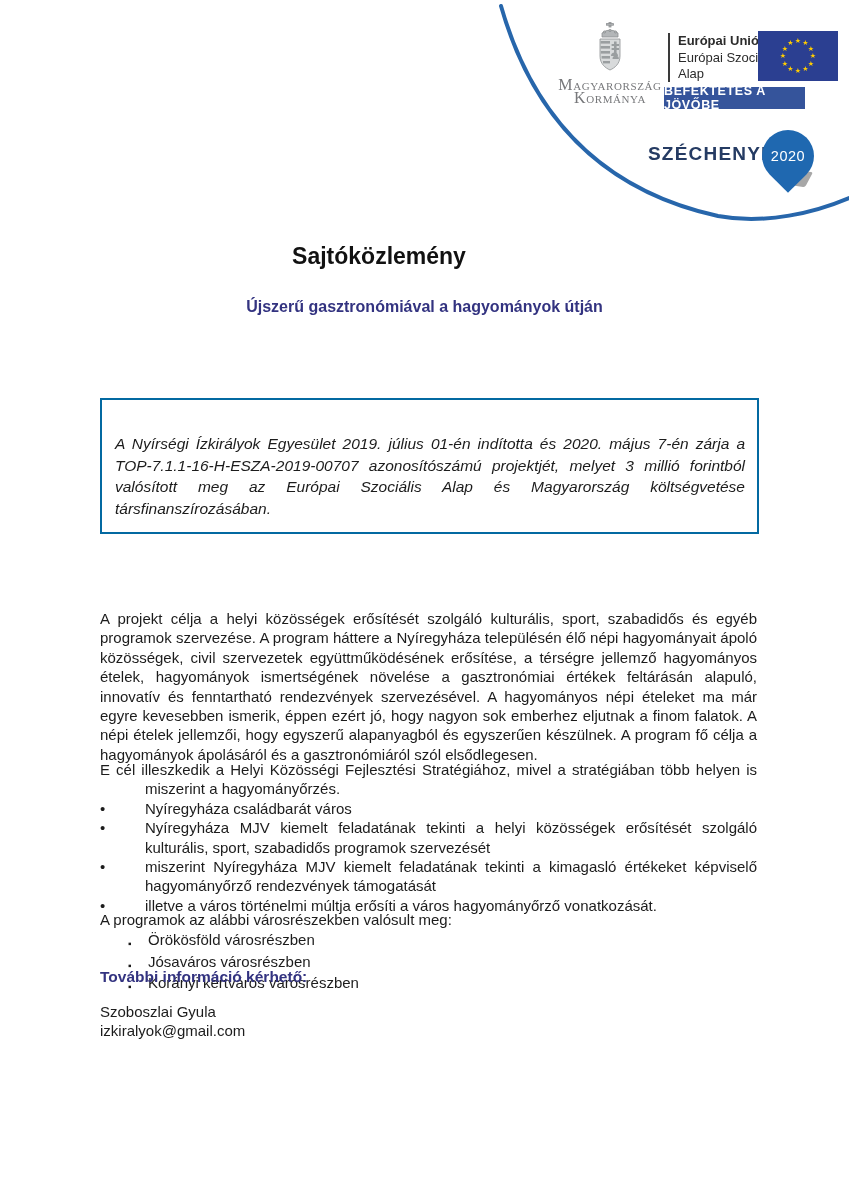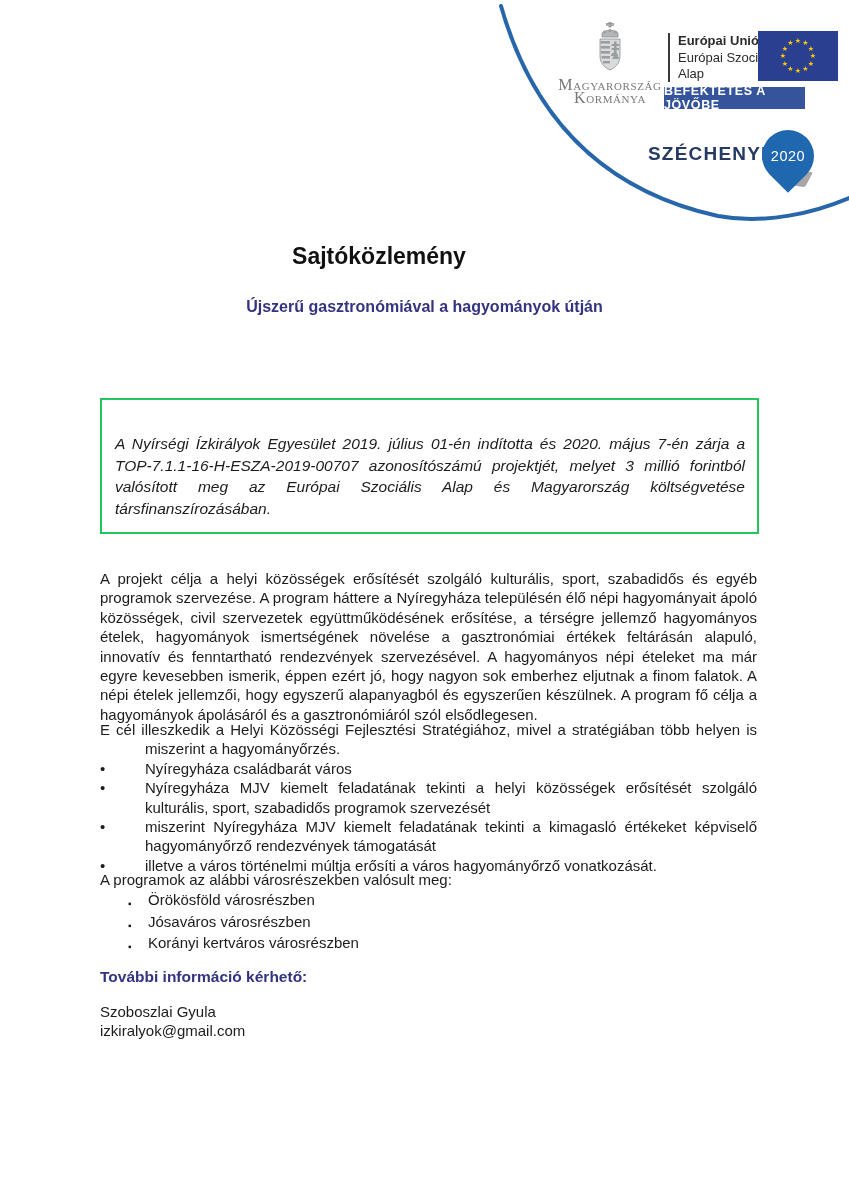--- a/index.html
+++ b/index.html
@@ -61,25 +61,25 @@
     position:absolute; left:0; top:298px; width:849px; text-align:center;
     font-size:16px; font-weight:bold; color:#333380;
   }
   .doc-date {
     position:absolute; left:0; top:335px; width:849px; text-align:center;
     font-size:16px; font-weight:bold; color:#333380;
   }
 
   .lead-box {
     position:absolute; left:100px; top:398px; width:630px; height:99px;
-    border:2px solid #22c55e; padding:33px 12px 0 13px;
+    border:2px solid #0369a1; padding:33px 12px 0 13px;
     font-style:italic; font-size:15.5px; line-height:21.5px; text-align:justify;
   }
 
-  .para { position:absolute; left:100px; width:657px; font-size:15px; line-height:19.4px; text-align:justify; }
+  .para { position:absolute; left:100px; width:657px; font-size:15px; line-height:19.4px; text-align:justify;margin-top:40px; }
   .p1 { top:569px; }
   .block2 { top:720px; }
   .block3 { top:870px; }
 
   .hang { padding-left:45px; text-indent:-45px; }
 
   ul.list { list-style:none; margin:0; padding:0; }
   ul.list li { position:relative; text-align:justify; }
   ul.round-list li { padding-left:45px; line-height:19.4px; }
   ul.round-list .bullet { position:absolute; left:0; top:0; }

